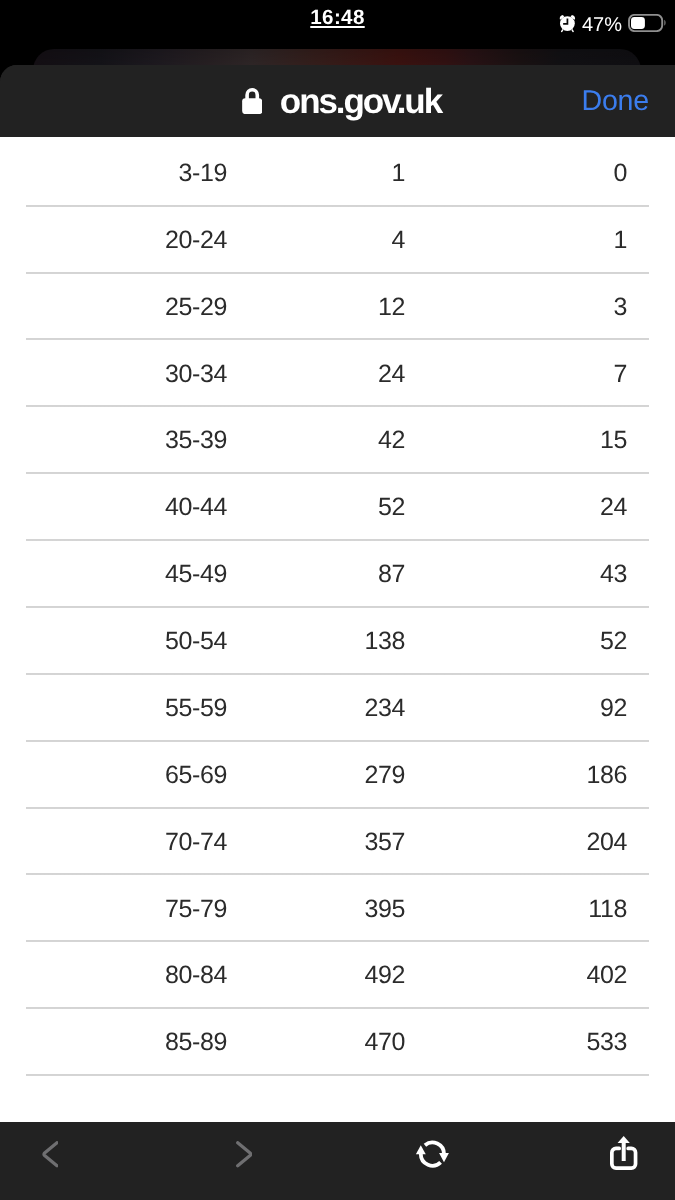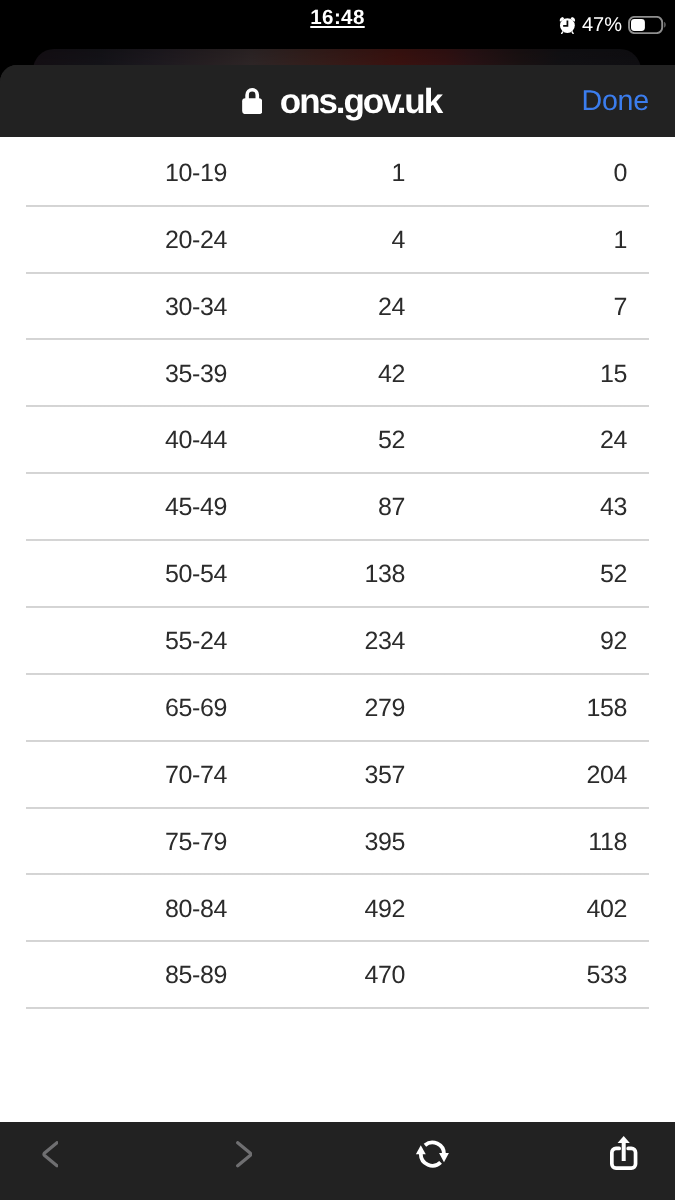--- a/index.html
+++ b/index.html
@@ -8,21 +8,21 @@
   body{width:675px;height:1200px;overflow:hidden;background:#000;
        font-family:"Liberation Sans",sans-serif;-webkit-font-smoothing:antialiased;text-rendering:geometricPrecision;}
   .phone{position:relative;width:675px;height:1200px;background:#000;overflow:hidden;}
 
   
   .statusbar{position:absolute;left:0;top:0;width:675px;height:34px;color:#fff;z-index:30;}
   .sb-left{position:absolute;left:12.6px;top:0px;height:34px;display:flex;align-items:center;}
   .sb-app{font-size:20.5px;margin-left:4.2px;position:relative;top:1.2px;}
   .sb-center{position:absolute;left:0;top:0;width:675px;height:34px;display:flex;align-items:center;justify-content:center;text-decoration:underline;}
   .sb-time{font-size:20.6px;font-weight:600;letter-spacing:0.35px;position:relative;top:0.7px;}
-  .sb-right{position:absolute;right:8px;top:8px;height:34px;display:flex;align-items:center;}
+  .sb-right{position:absolute;right:8px;top:14px;height:34px;display:flex;align-items:flex-start;}
   .sb-batt{font-size:20px;letter-spacing:0px;margin:0 6px 0 6px;}
 
   
   .backcard{position:absolute;left:32.5px;top:48.6px;width:608.5px;height:80px;border-radius:21px 21px 0 0;z-index:10;
     background:linear-gradient(180deg,rgba(0,0,0,0.26) 0%,rgba(0,0,0,0.14) 22%,rgba(0,0,0,0.06) 45%,rgba(0,0,0,0.10) 85%,rgba(0,0,0,0.24) 100%),
       linear-gradient(90deg,#171117 0%,#17161c 11%,#231e25 21%,#2d2528 29%,#362c2d 36%,#3d2320 46%,#451512 60%,#3a1415 68%,#2f1518 72%,#1e1415 80%,#141317 87%,#121115 100%);}
 
   
   .sheet{position:absolute;left:0;top:65px;width:675px;height:1135px;border-radius:17px 17px 0 0;background:#222222;overflow:hidden;z-index:20;padding-left:17px;}
   .navbar{position:absolute;left:0;top:0;width:675px;height:72px;background:#222222;}
@@ -89,34 +89,41 @@
         <span class="nav-host">ons.gov.uk</span>
       </div>
       <div class="nav-done">Done</div>
     </div>
 
     <div class="page">
       <table>
         <tbody>
             <tr>
               <td class="pad"></td>
-              <td class="c0">10-19</td>
+              <td class="c0">3-19</td>
               <td class="c1">1</td>
               <td class="c2">0</td>
               <td class="padr"></td>
             </tr>
             <tr>
               <td class="pad"></td>
               <td class="c0">20-24</td>
               <td class="c1">4</td>
               <td class="c2">1</td>
               <td class="padr"></td>
             </tr>
             <tr>
               <td class="pad"></td>
+              <td class="c0">25-29</td>
+              <td class="c1">12</td>
+              <td class="c2">3</td>
+              <td class="padr"></td>
+            </tr>
+            <tr>
+              <td class="pad"></td>
               <td class="c0">30-34</td>
               <td class="c1">24</td>
               <td class="c2">7</td>
               <td class="padr"></td>
             </tr>
             <tr>
               <td class="pad"></td>
               <td class="c0">35-39</td>
               <td class="c1">42</td>
               <td class="c2">15</td>
@@ -138,30 +145,30 @@
             </tr>
             <tr>
               <td class="pad"></td>
               <td class="c0">50-54</td>
               <td class="c1">138</td>
               <td class="c2">52</td>
               <td class="padr"></td>
             </tr>
             <tr>
               <td class="pad"></td>
-              <td class="c0">55-24</td>
+              <td class="c0">55-59</td>
               <td class="c1">234</td>
               <td class="c2">92</td>
               <td class="padr"></td>
             </tr>
             <tr>
               <td class="pad"></td>
               <td class="c0">65-69</td>
               <td class="c1">279</td>
-              <td class="c2">158</td>
+              <td class="c2">186</td>
               <td class="padr"></td>
             </tr>
             <tr>
               <td class="pad"></td>
               <td class="c0">70-74</td>
               <td class="c1">357</td>
               <td class="c2">204</td>
               <td class="padr"></td>
             </tr>
             <tr>

